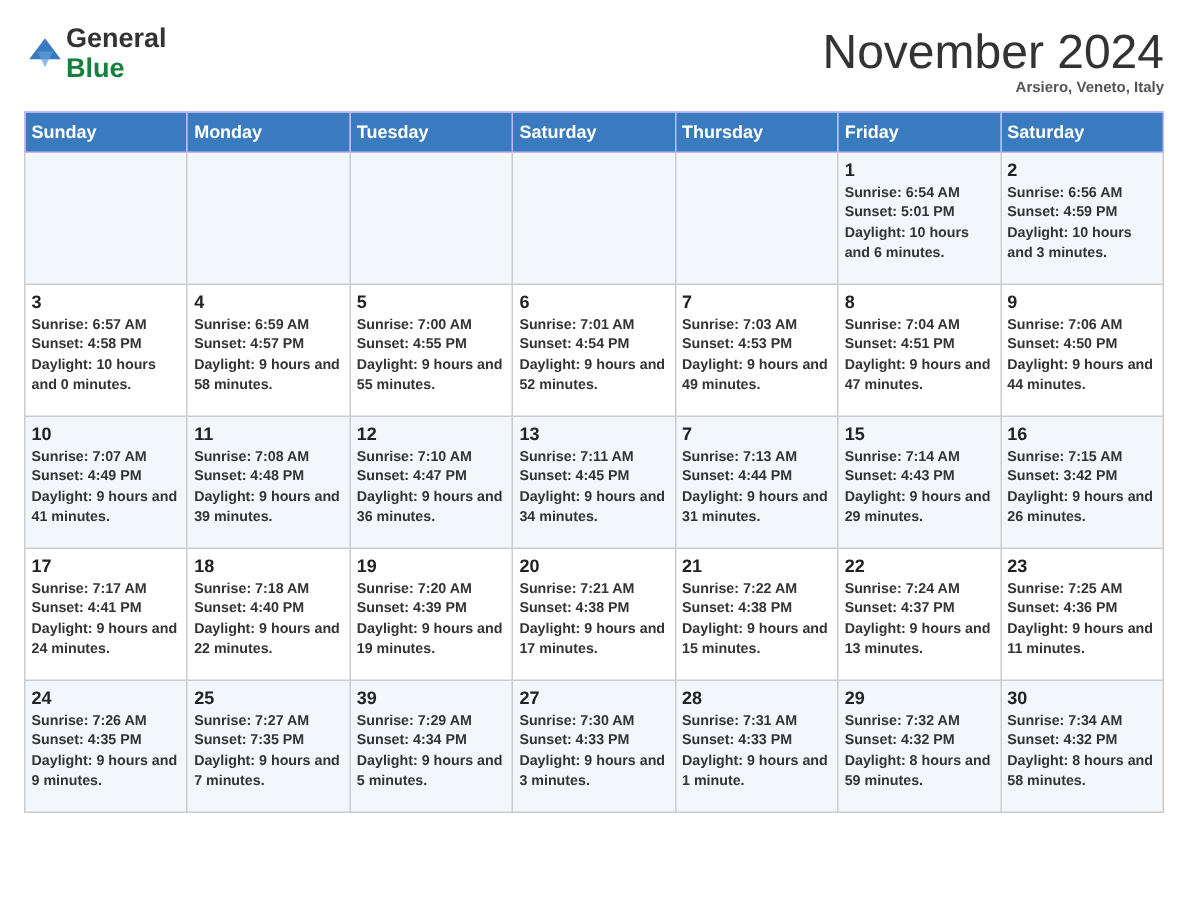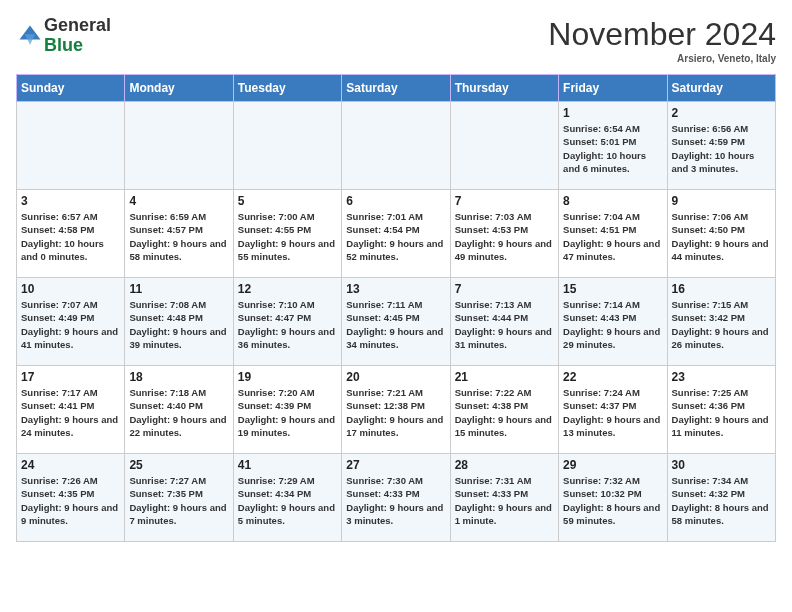--- a/index.html
+++ b/index.html
@@ -241,21 +241,21 @@
         </td>
         <td>
           <div class="day-num">19</div>
           <div class="day-info">Sunrise: 7:20 AM
 Sunset: 4:39 PM
 Daylight: 9 hours and 19 minutes.</div>
         </td>
         <td>
           <div class="day-num">20</div>
           <div class="day-info">Sunrise: 7:21 AM
-Sunset: 12:38 PM
+Sunset: 4:38 PM
 Daylight: 9 hours and 17 minutes.</div>
         </td>
         <td>
           <div class="day-num">21</div>
           <div class="day-info">Sunrise: 7:22 AM
 Sunset: 4:38 PM
 Daylight: 9 hours and 15 minutes.</div>
         </td>
         <td>
           <div class="day-num">22</div>
@@ -277,41 +277,41 @@
 Sunset: 4:35 PM
 Daylight: 9 hours and 9 minutes.</div>
         </td>
         <td>
           <div class="day-num">25</div>
           <div class="day-info">Sunrise: 7:27 AM
 Sunset: 7:35 PM
 Daylight: 9 hours and 7 minutes.</div>
         </td>
         <td>
-          <div class="day-num">41</div>
+          <div class="day-num">39</div>
           <div class="day-info">Sunrise: 7:29 AM
 Sunset: 4:34 PM
 Daylight: 9 hours and 5 minutes.</div>
         </td>
         <td>
           <div class="day-num">27</div>
           <div class="day-info">Sunrise: 7:30 AM
 Sunset: 4:33 PM
 Daylight: 9 hours and 3 minutes.</div>
         </td>
         <td>
           <div class="day-num">28</div>
           <div class="day-info">Sunrise: 7:31 AM
 Sunset: 4:33 PM
 Daylight: 9 hours and 1 minute.</div>
         </td>
         <td>
           <div class="day-num">29</div>
           <div class="day-info">Sunrise: 7:32 AM
-Sunset: 10:32 PM
+Sunset: 4:32 PM
 Daylight: 8 hours and 59 minutes.</div>
         </td>
         <td>
           <div class="day-num">30</div>
           <div class="day-info">Sunrise: 7:34 AM
 Sunset: 4:32 PM
 Daylight: 8 hours and 58 minutes.</div>
         </td>
       </tr>
     </tbody>

